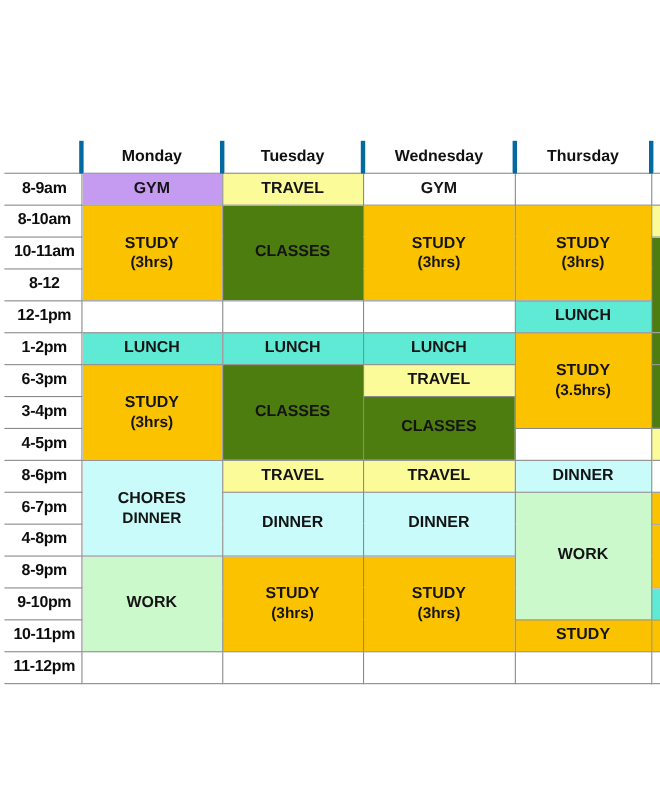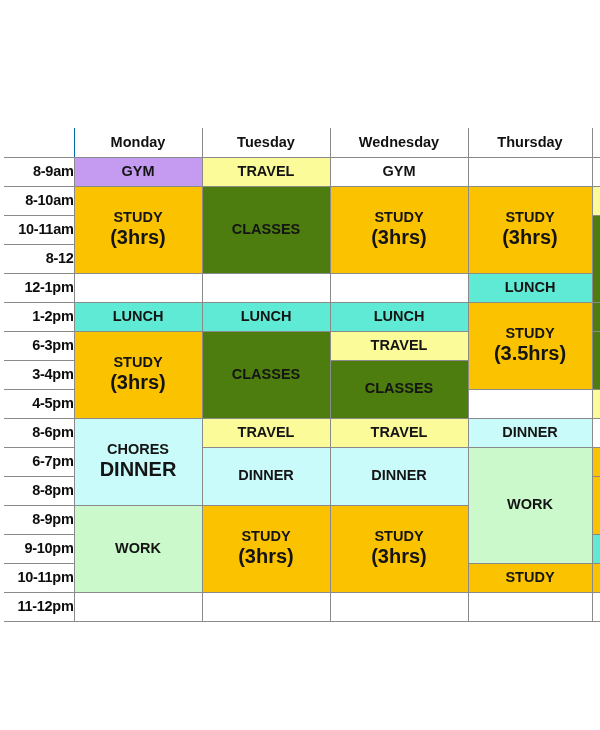--- a/index.html
+++ b/index.html
@@ -46,31 +46,31 @@
     background:#ffffff;
     font-size:14.5px;
     font-weight:bold;
     border-top:none;
     border-left:none;
     border-right:none;
     border-bottom:1px solid #8a8a8a;
     color:#111;
   }
   .grid thead th.hd{
-    border-left:1px solid #0369a1;
+    border-left:4px solid #0369a1;
     border-right:1px solid #8a8a8a;
     margin-left:16px;
   }
   .grid thead th.corner{background:#ffffff;}
   .grid thead th.fri-h{border-right:none;}
 
   
   td.time{
     background:#ffffff;
-    text-align:right;
+    text-align:center;
     padding-left:3px;
     font-size:14.5px;
     font-weight:bold;
     letter-spacing:-0.3px;
     border-left:none;
     border-right:1px solid #8a8a8a;
     color:#0d0d0d;
   }
   tr{height:29px;}
 
@@ -78,21 +78,21 @@
   .c-gym   {background:#c49bf0;}
   .c-study {background:#fbc200;}
   .c-class {background:#4d7c0f;}
   .c-lunch {background:#5eead4;}
   .c-dinner{background:#c9fbfb;}
   .c-chores{background:#c9fbfb;}
   .c-travel{background:#fbfb99;}
   .c-work  {background:#cbf9cb;}
   .c-empty {background:#ffffff;}
 
-  .sub{display:block;font-size:20px;font-weight:bold;}
+  .sub{display:block;font-size:14px;font-weight:bold;}
 
   
   td.fri{border-right:none;}
 </style>
 </head>
 <body>
 
 <div id="sheet">
 
   <table class="grid">
@@ -232,21 +232,21 @@
           </td>
           <td rowspan="2" class="c-dinner">
             <span style="display: block;">DINNER</span>
           </td>
           <td rowspan="4" class="c-work">
             <span style="display: block;">WORK</span>
           </td>
           <td class="c-study fri"></td>
         </tr>
         <tr>
-          <td class="time">8-8pm</td>
+          <td class="time">4-8pm</td>
           <td rowspan="2" class="c-study fri"></td>
         </tr>
         <tr>
           <td class="time">8-9pm</td>
           <td rowspan="3" class="c-work">
             <span style="display: block;">WORK</span>
           </td>
           <td rowspan="3" class="c-study">
             <span style="display: block;">STUDY</span>
             <span class="sub">(3hrs)</span>

